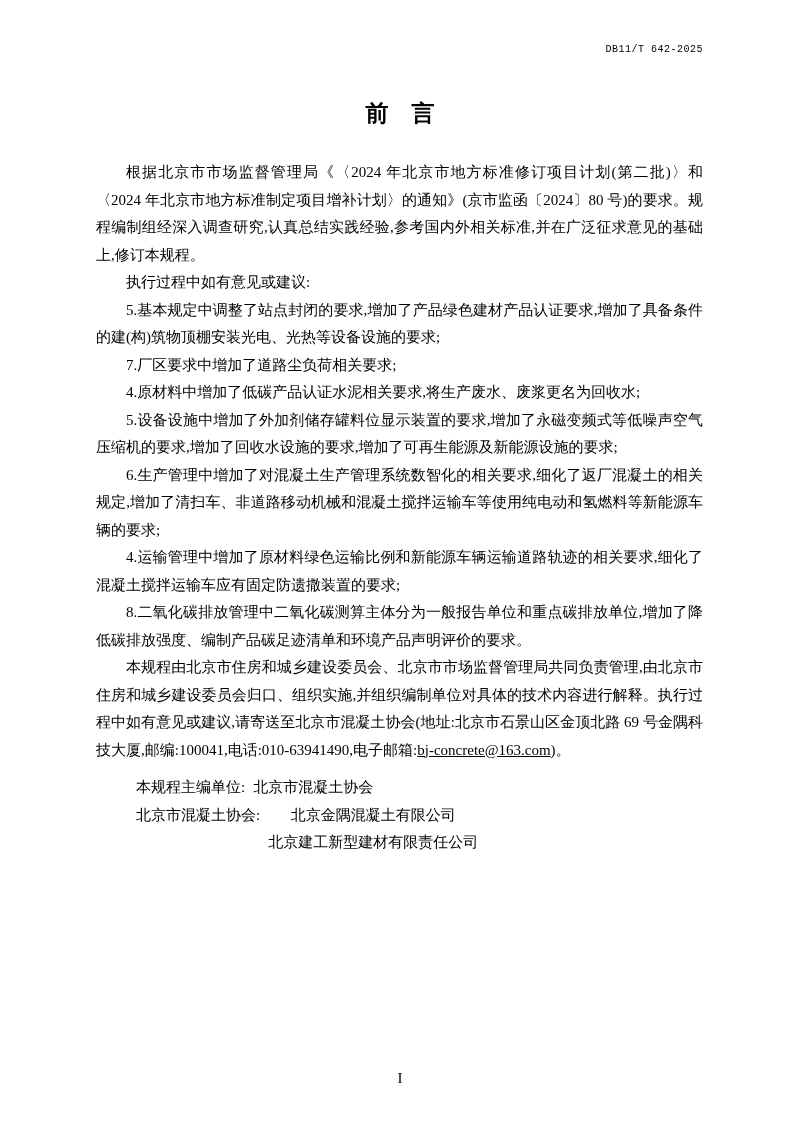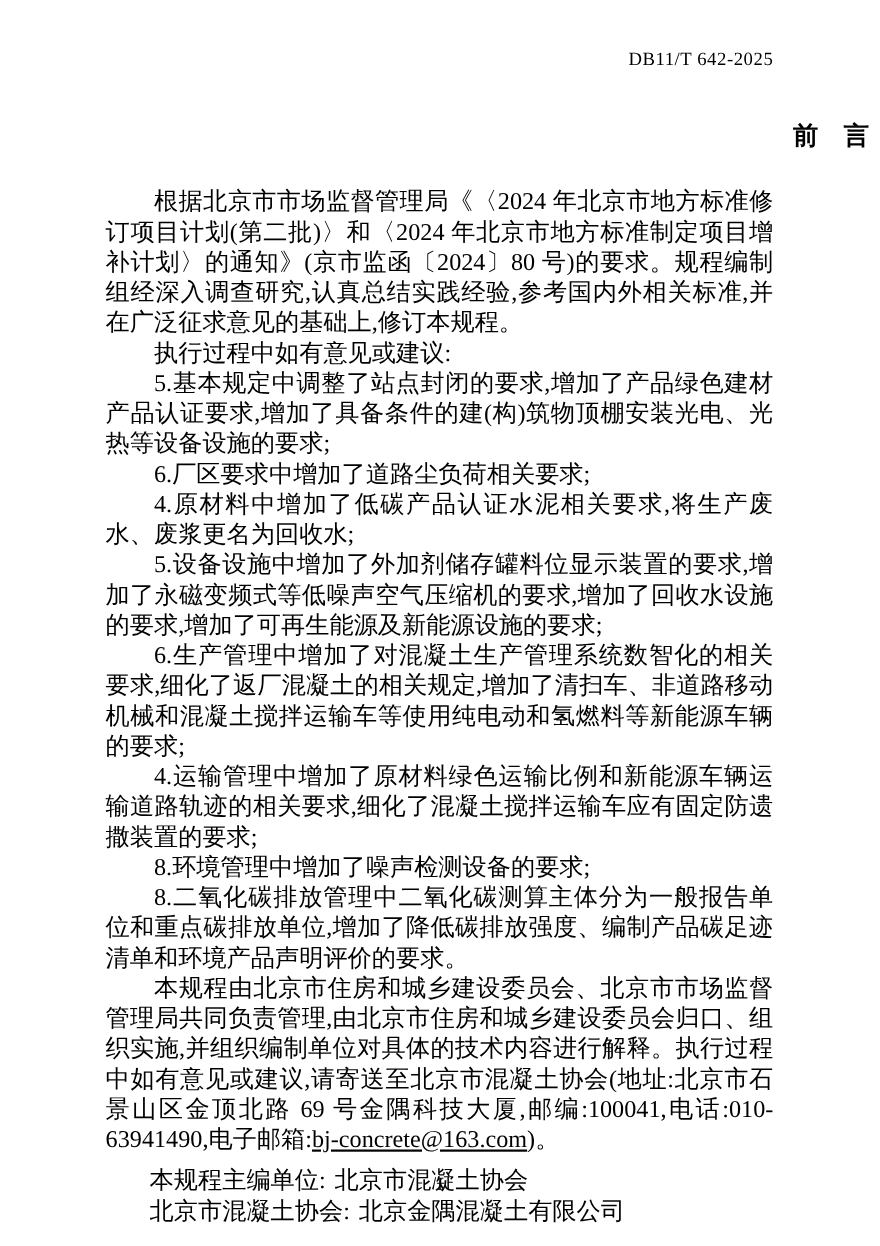--- a/index.html
+++ b/index.html
@@ -14,37 +14,37 @@
     margin: 0 auto;
     background: #ffffff;
     color: #000000;
     font-family: "Liberation Serif", "DejaVu Serif", serif;
     overflow: hidden;
   }
   .doc-header {
     position: absolute;
     top: 44px;
     right: 97px;
-    font-family: Liberation Serif, serif;
-    font-size: 17px;
+    font-family: Liberation Mono, monospace;
+    font-size: 10px;
     letter-spacing: 0.5px;
     color: #000000;
   }
   .title {
-    margin: 10px;
+    margin: 0;
     padding-top: 99px;
-    text-align: right;
+    text-align: center;
     font-size: 23px;
     font-weight: bold;
     line-height: 30px;
     color: #000000;
   }
   .body {
     margin: 30px 97px 0 96px;
-    font-size: 22px;
+    font-size: 15px;
     line-height: 27.5px;
     text-align: justify;
     text-justify: inter-ideograph;
   }
   .para {
     margin: 0;
     text-indent: 2em;
   }
   .email {
     color: #000000;
@@ -90,45 +90,45 @@
   <div class="body">
 
     <p class="para">根据北京市市场监督管理局《〈2024 年北京市地方标准修订项目计划(第二批)〉和〈2024 年北京市地方标准制定项目增补计划〉的通知》(京市监函〔2024〕80 号)的要求。规程编制组经深入调查研究,认真总结实践经验,参考国内外相关标准,并在广泛征求意见的基础上,修订本规程。</p>
 
 
     <p class="para">执行过程中如有意见或建议:</p>
 
 
     <p class="para">5.基本规定中调整了站点封闭的要求,增加了产品绿色建材产品认证要求,增加了具备条件的建(构)筑物顶棚安装光电、光热等设备设施的要求;</p>
 
-    <p class="para">6.厂区要求中增加了道路尘负荷相关要求;</p>
+    <p class="para">7.厂区要求中增加了道路尘负荷相关要求;</p>
 
     <p class="para">4.原材料中增加了低碳产品认证水泥相关要求,将生产废水、废浆更名为回收水;</p>
 
     <p class="para">5.设备设施中增加了外加剂储存罐料位显示装置的要求,增加了永磁变频式等低噪声空气压缩机的要求,增加了回收水设施的要求,增加了可再生能源及新能源设施的要求;</p>
 
     <p class="para">6.生产管理中增加了对混凝土生产管理系统数智化的相关要求,细化了返厂混凝土的相关规定,增加了清扫车、非道路移动机械和混凝土搅拌运输车等使用纯电动和氢燃料等新能源车辆的要求;</p>
 
     <p class="para">4.运输管理中增加了原材料绿色运输比例和新能源车辆运输道路轨迹的相关要求,细化了混凝土搅拌运输车应有固定防遗撒装置的要求;</p>
 
-    <p class="para">8.环境管理中增加了噪声检测设备的要求;</p>
 
     <p class="para">8.二氧化碳排放管理中二氧化碳测算主体分为一般报告单位和重点碳排放单位,增加了降低碳排放强度、编制产品碳足迹清单和环境产品声明评价的要求。</p>
 
     <p class="para"><span>本规程由北京市住房和城乡建设委员会、北京市市场监督管理局共同负责管理,由北京市住房和城乡建设委员会归口、组织实施,并组织编制单位对具体的技术内容进行解释。执行过程中如有意见或建议,请寄送至北京市混凝土协会(地址:北京市石景山区金顶北路 69 号金隅科技大厦,邮编:100041,电话:010-63941490,电子邮箱:</span><a class="email" href="#">bj-concrete@163.com</a><span>)。</span></p>
 
     <div class="editors">
       <p class="editor-line">
         <span class="ed-label">本规程主编单位:</span>
         <span>北京市混凝土协会</span>
       </p>
       <div class="editor-line">
         <span class="ed-label">北京市混凝土协会:</span>
         <div class="ed-names">
           <div>北京金隅混凝土有限公司</div>
+          <div>北京建工新型建材有限责任公司</div>
         </div>
       </div>
     </div>
 
   </div>
 
   <div class="footer">I</div>
 
 </div>
 

